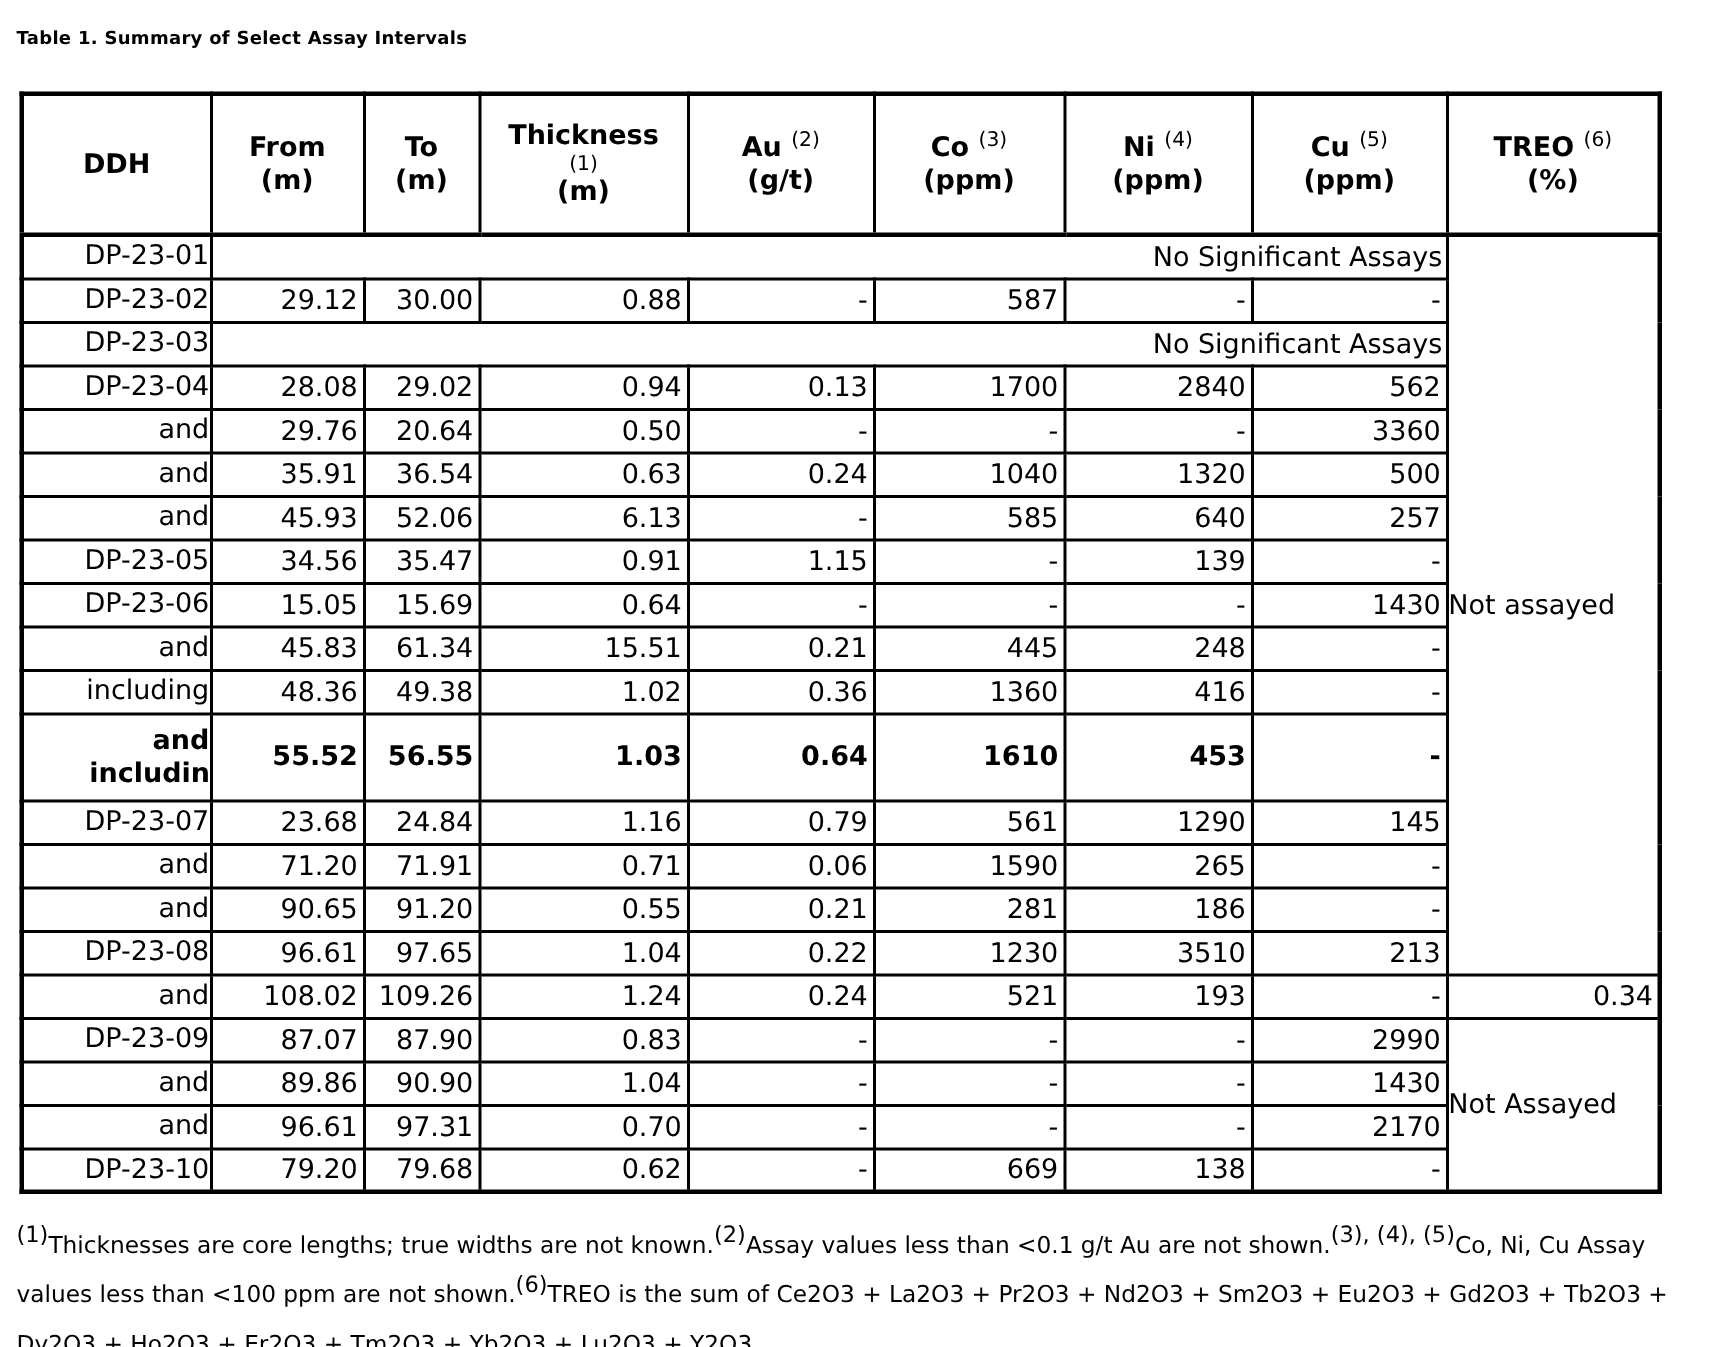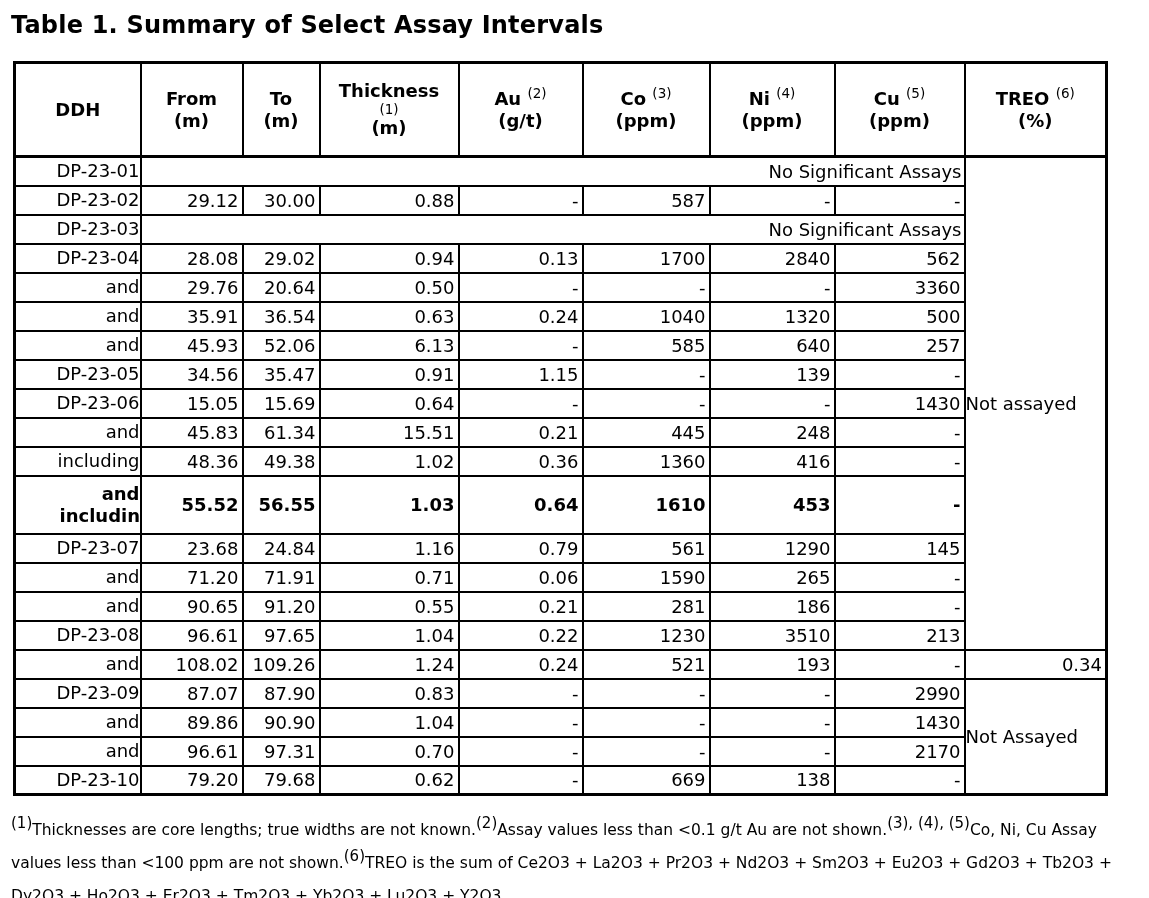--- a/index.html
+++ b/index.html
@@ -2,21 +2,21 @@
 <html><head>
 <meta charset="utf-8">
 <style>
   html,body { margin:0; padding:0; }
   body {
     width:1149px; height:898px; background:#ffffff; color:#000000;
     font-family:"DejaVu Sans","Liberation Sans",sans-serif;
     box-sizing:border-box; padding:14px 12px 0 11px; overflow:hidden;
   }
   .page-title {
-    font-size:24px; font-weight:bold; margin:0 0 25px 0; line-height:22px;
+    font-size:12px; font-weight:bold; margin:0 0 25px 0; line-height:22px;
     letter-spacing:0.2px;
   }
   table.assay {
     border-collapse:collapse; table-layout:fixed; width:1092px;
     border:3px solid #000; margin-left:2px;
   }
   th, td {
     border:2px solid #000; padding:0; overflow:hidden;
     font-size:18px; color:#000; vertical-align:middle;
   }

